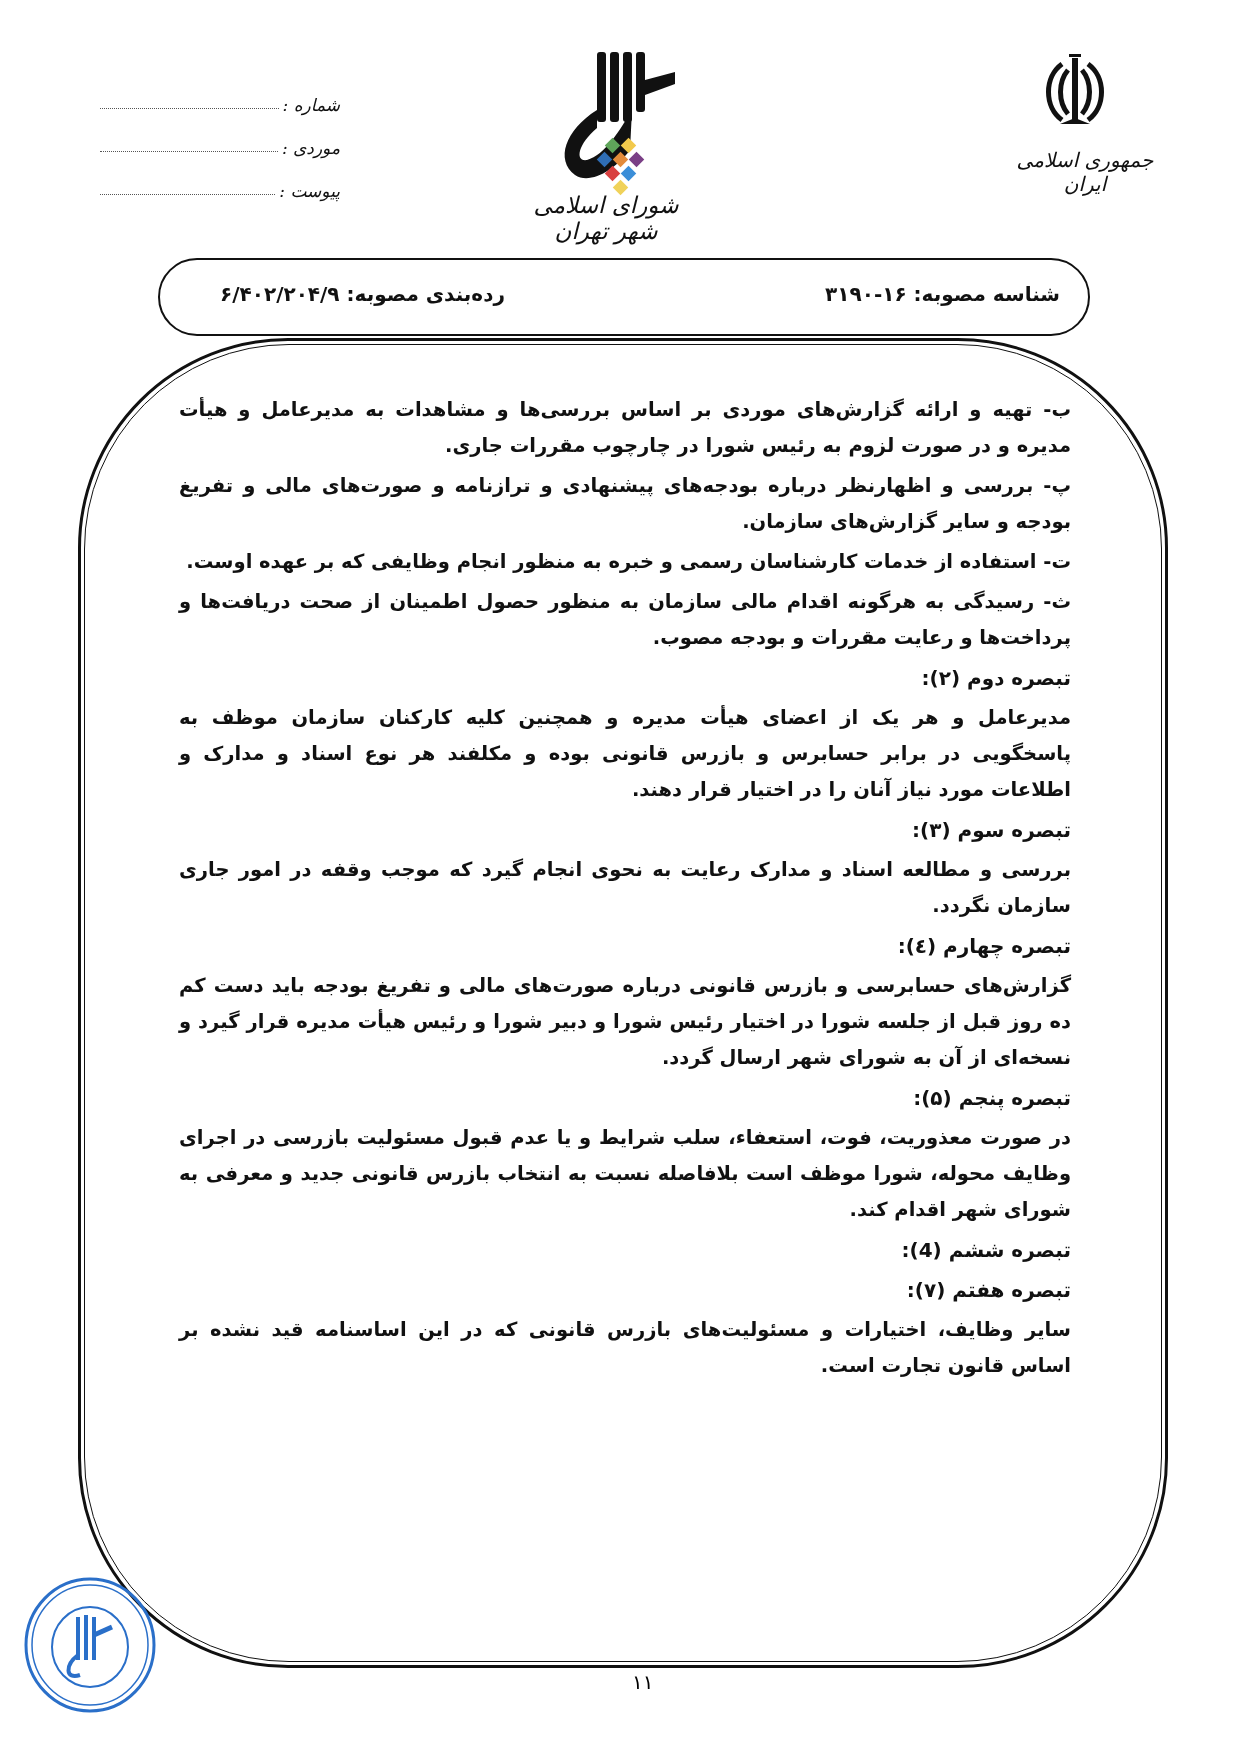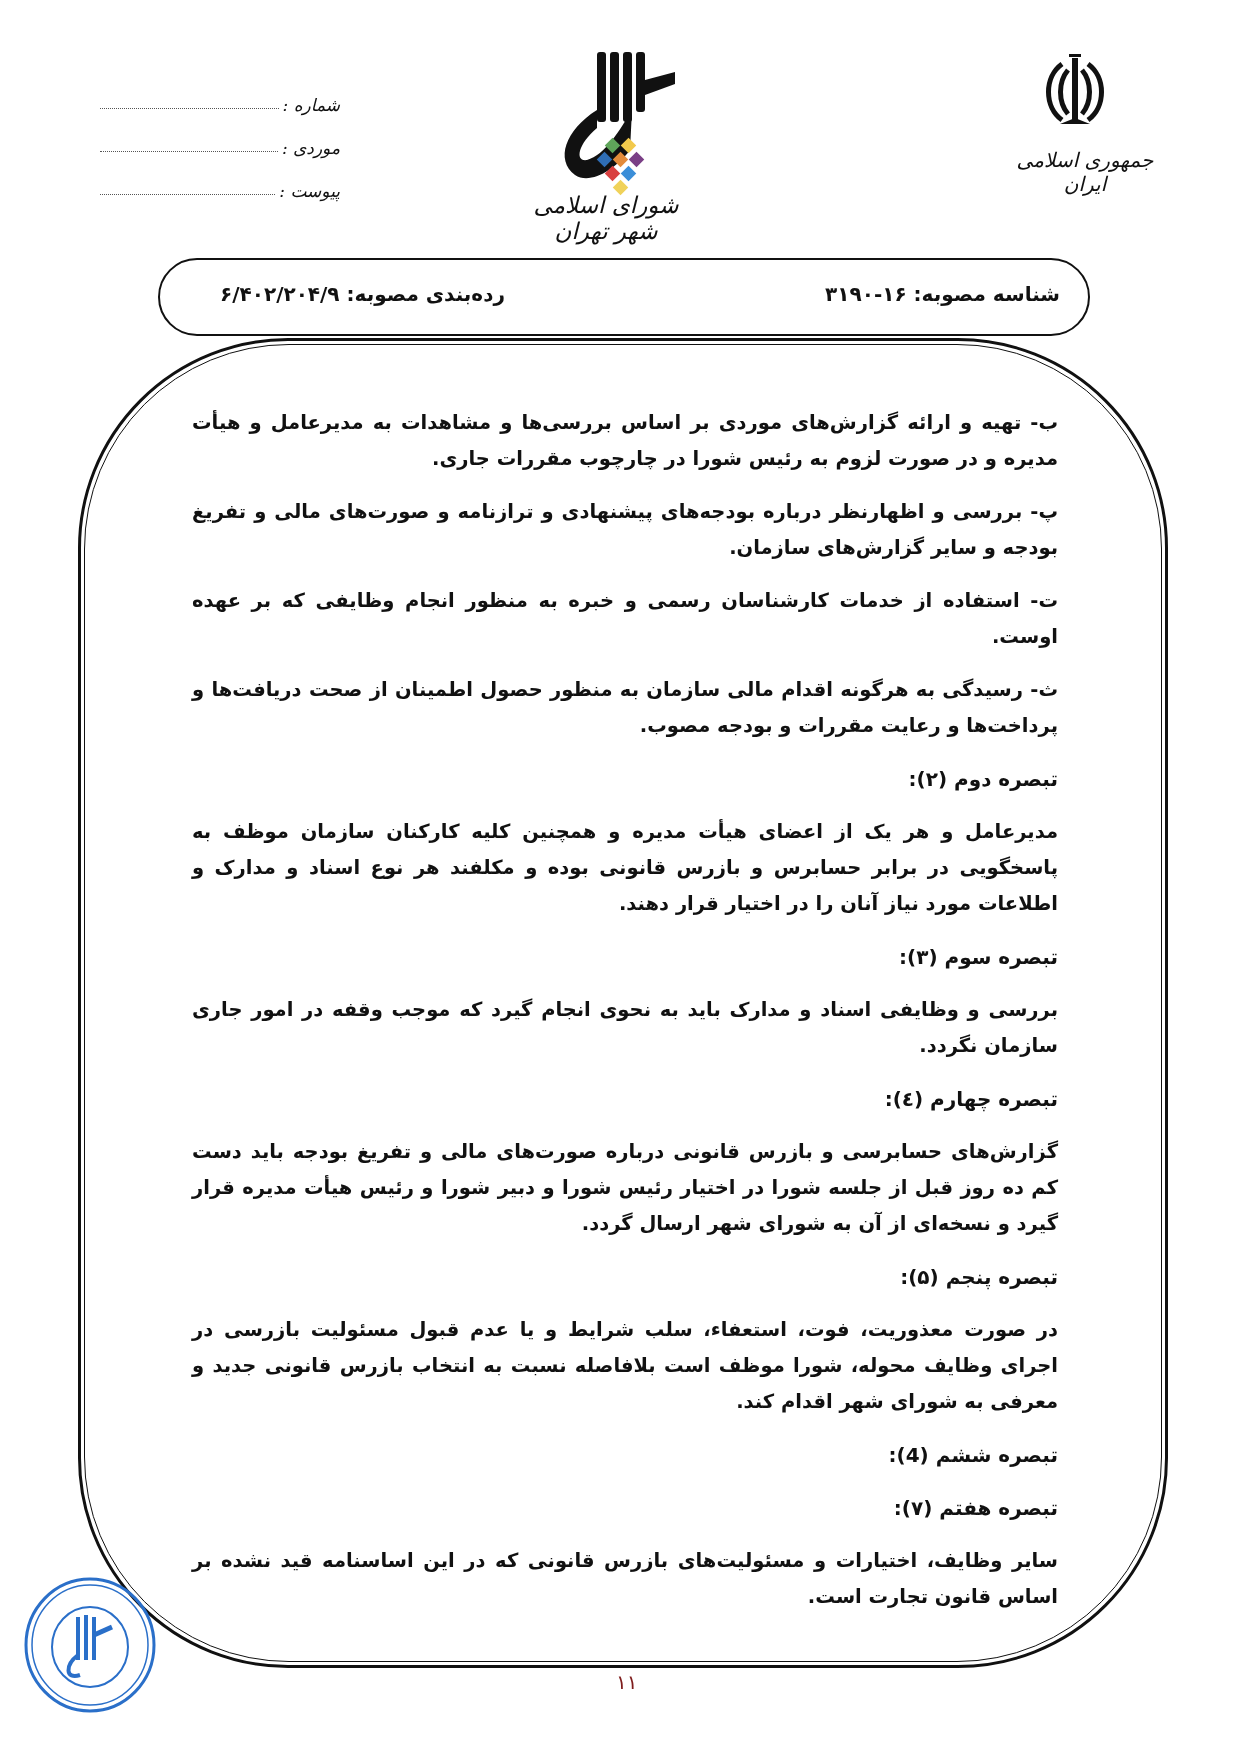--- a/index.html
+++ b/index.html
@@ -30,27 +30,27 @@
     .id-left { left: 60px; }
 
     
     .frame-outer { position: absolute; left: 78px; top: 338px; width: 1090px; height: 1330px;
       border: 3px solid #111; border-radius: 210px; box-sizing: border-box; }
     .frame-inner { position: absolute; left: 84px; top: 344px; width: 1078px; height: 1318px;
       border: 1.5px solid #111; border-radius: 205px; box-sizing: border-box; }
 
     .content { position: absolute; left: 175px; top: 388px; width: 900px; direction: rtl; text-align: justify;
       font-weight: bold; font-size: 19.5px; line-height: 36px; }
-    .content p { margin: 17px; }
+    .content p { margin: 4px; }
     .content .heading { font-size: 20px; }
 
     
     .stamp { position: absolute; left: 20px; top: 1575px; width: 140px; height: 140px; }
 
-    .page-number { position: absolute; left: 616px; top: 1670px; font-size: 20px; direction: rtl; color: #7f1d1d; text-align: right; }
+    .page-number { position: absolute; left: 632px; top: 1670px; font-size: 20px; direction: rtl; color: #000000; text-align: right; }
   </style>
 </head>
 <body>
 
 <div class="header">
   <div class="meta-fields">
     <div class="meta-row">
       <span class="meta-label">شماره :</span>
       <span class="meta-line"></span>
     </div>
@@ -109,21 +109,21 @@
 <div class="frame-inner"></div>
 
 <div class="content" id="content">
     <p class="para">ب- تهیه و ارائه گزارش‌های موردی بر اساس بررسی‌ها و مشاهدات به مدیرعامل و هیأت مدیره و در صورت لزوم  به رئیس شورا در چارچوب مقررات جاری.</p>
     <p class="para">پ- بررسی و اظهارنظر درباره بودجه‌های پیشنهادی و ترازنامه و صورت‌های مالی و تفریغ بودجه و سایر گزارش‌های سازمان.</p>
     <p class="para">ت- استفاده از خدمات کارشناسان رسمی و خبره به منظور انجام وظایفی که بر عهده اوست.</p>
     <p class="para">ث- رسیدگی به هرگونه اقدام مالی سازمان به منظور حصول اطمینان از صحت دریافت‌ها و پرداخت‌ها و رعایت مقررات و بودجه مصوب.</p>
     <p class="heading">تبصره دوم (۲):</p>
     <p class="para">مدیرعامل و هر یک از اعضای هیأت مدیره و همچنین کلیه کارکنان سازمان موظف به پاسخگویی در برابر حسابرس و بازرس قانونی بوده و مکلفند هر نوع اسناد و مدارک و اطلاعات مورد نیاز آنان را در اختیار قرار دهند.</p>
     <p class="heading">تبصره سوم (۳):</p>
-    <p class="para">بررسی و وظایفی اسناد و مدارک باید به نحوی انجام گیرد که موجب وقفه در امور جاری سازمان نگردد.</p>
+    <p class="para">بررسی و مطالعه اسناد و مدارک رعایت به نحوی انجام گیرد که موجب وقفه در امور جاری سازمان نگردد.</p>
     <p class="heading">تبصره چهارم (٤):</p>
     <p class="para">گزارش‌های حسابرسی و بازرس قانونی درباره صورت‌های مالی و تفریغ بودجه باید دست کم ده روز قبل از جلسه شورا در اختیار رئیس شورا و دبیر شورا و رئیس هیأت مدیره قرار گیرد و نسخه‌ای از آن به شورای شهر ارسال گردد.</p>
     <p class="heading">تبصره پنجم (۵):</p>
     <p class="para">در صورت معذوریت، فوت، استعفاء، سلب شرایط و یا عدم قبول مسئولیت بازرسی در اجرای وظایف محوله، شورا موظف است بلافاصله نسبت به انتخاب بازرس قانونی جدید و معرفی به شورای شهر اقدام کند.</p>
     <p class="heading">تبصره ششم (4):</p>
     <p class="heading">تبصره هفتم (۷):</p>
     <p class="para">سایر وظایف، اختیارات و مسئولیت‌های بازرس قانونی که در این اساسنامه قید نشده بر اساس قانون تجارت است.</p>
   </div>
 
 <svg class="stamp" viewBox="0 0 140 140">

